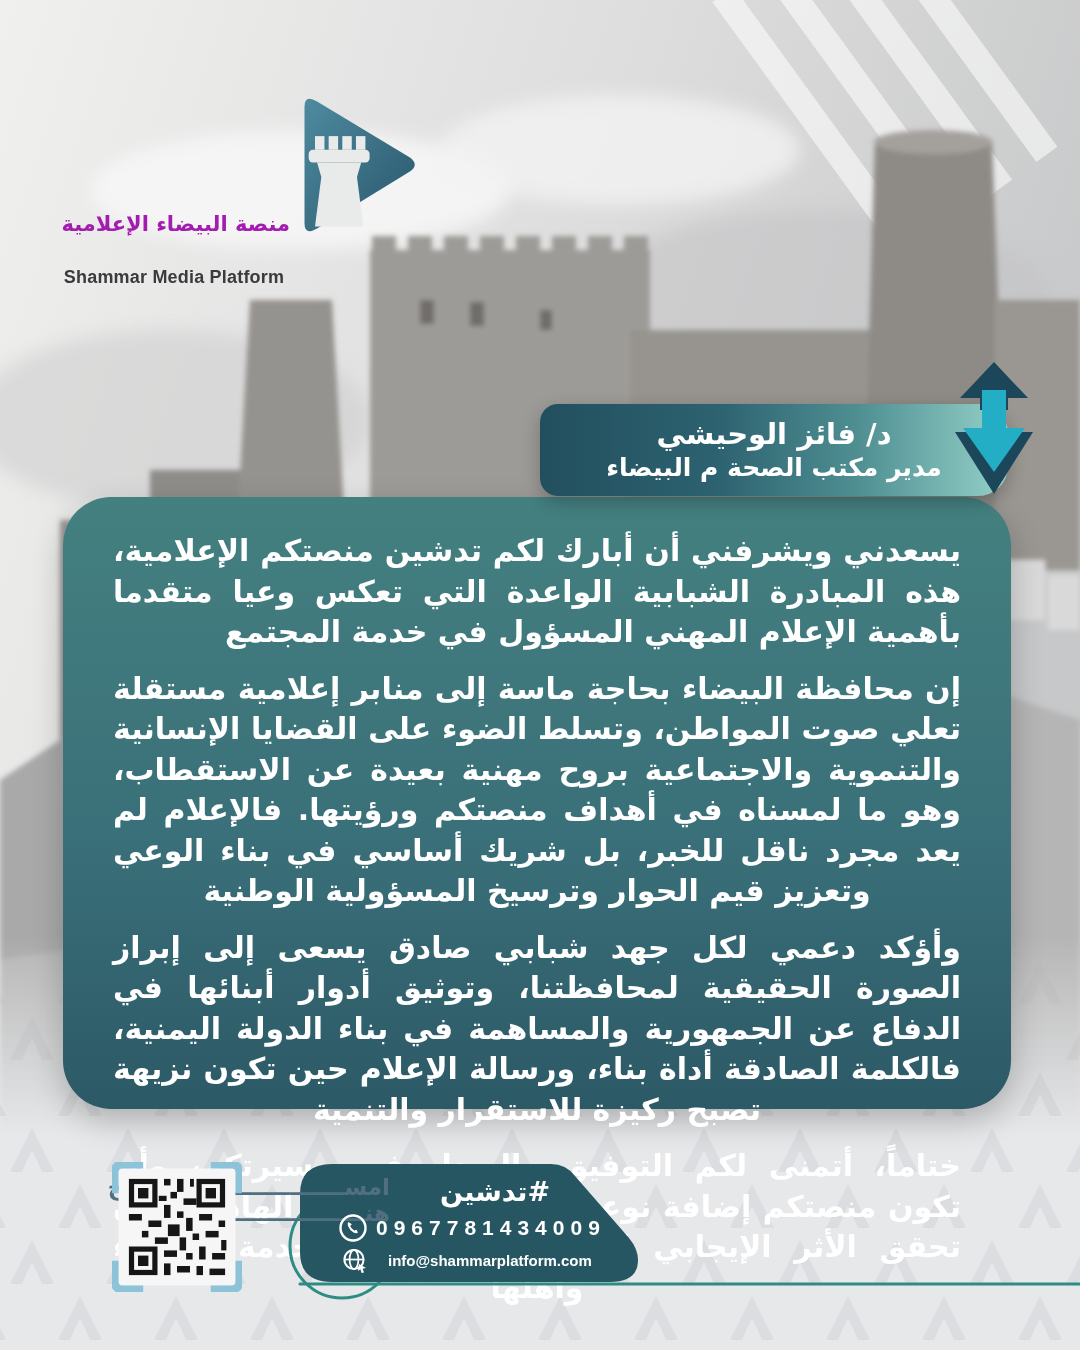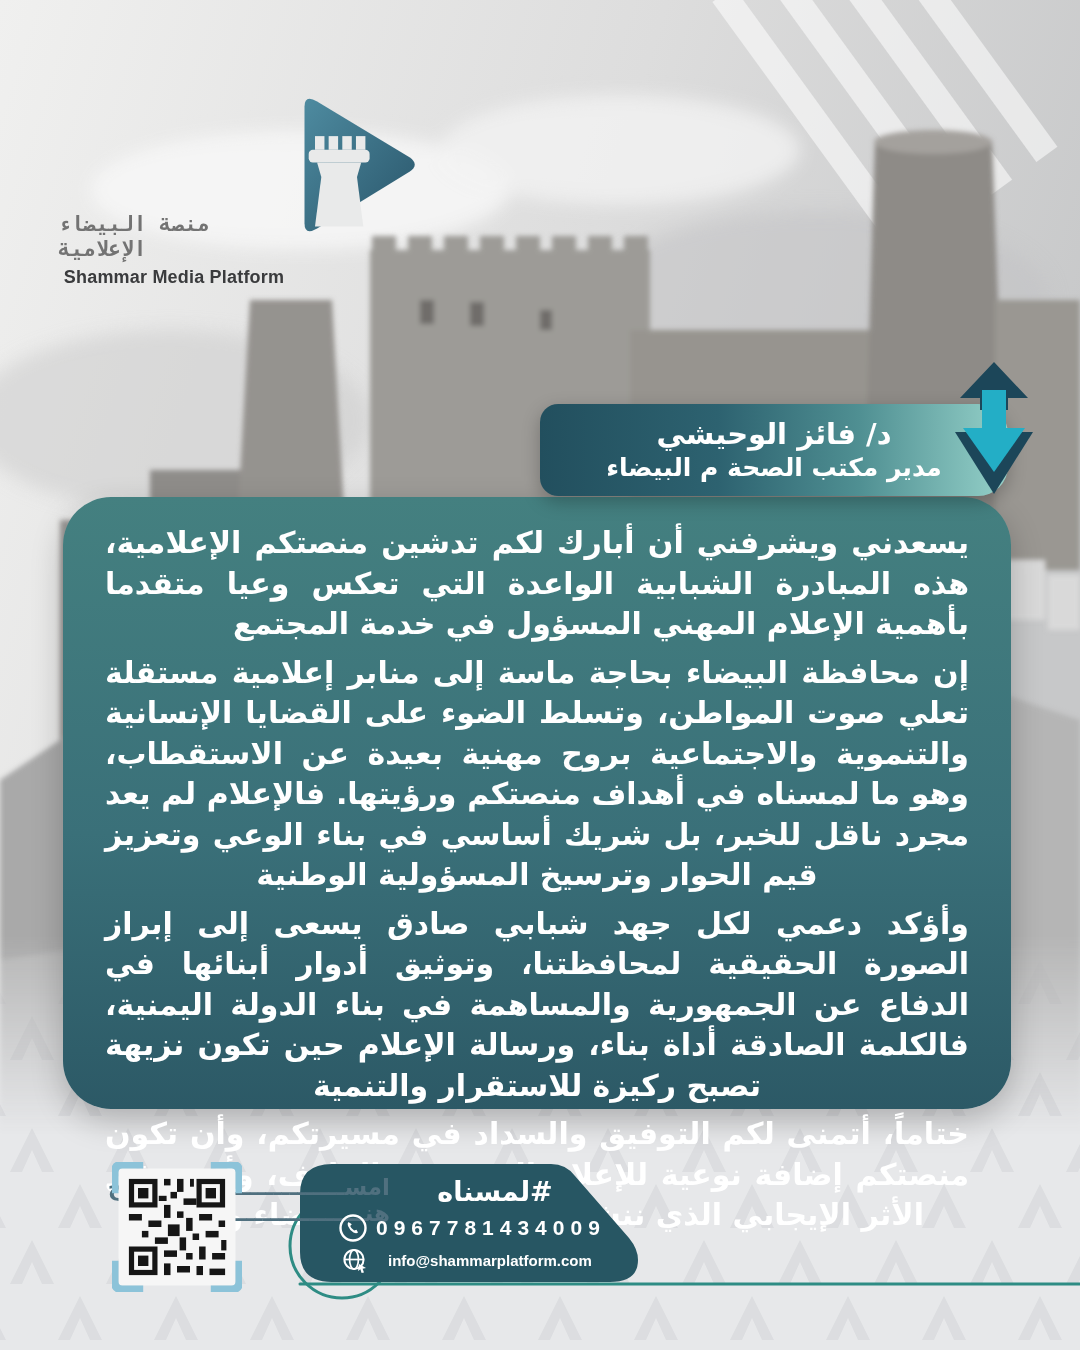--- a/index.html
+++ b/index.html
@@ -14,22 +14,22 @@
              mask-image:linear-gradient(to bottom,#000 80%,transparent 97%);}
 
   
   #logo-block{left:50px;top:86px;width:380px;height:190px;z-index:6;}
   #logo-word{position:absolute;left:8px;top:-12px;width:232px;height:158px;
      font-size:116px;font-weight:bold;text-align:center;line-height:158px;
      background:linear-gradient(145deg,#4f8camp 0%,#4f88a0 0%,#2c5a6e 90%);
      background:linear-gradient(145deg,#4f88a0 0%,#2c5a6e 90%);
      -webkit-background-clip:text;background-clip:text;color:#3a6f85;
      -webkit-text-fill-color:transparent;}
-  #logo-tagline-ar{position:absolute;left:8px;top:126px;width:232px;text-align:left;
-     font-size:21px;font-weight:bold;color:#737373;font-family:Liberation Mono, monospace;}
+  #logo-tagline-ar{position:absolute;left:8px;top:126px;width:232px;text-align:right;
+     font-size:21px;font-weight:bold;color:#a21caf;}
   #logo-tagline-en{position:absolute;left:8px;top:152px;width:232px;text-align:center;
      font-size:18px;font-weight:bold;color:#3a3b3d;
      font-family:"Liberation Sans",sans-serif;letter-spacing:.2px;margin-top:29px;}
   #play-logo{position:absolute;left:244px;top:8px;}
 
   
   #speaker-banner{left:540px;top:404px;width:468px;height:92px;z-index:5;
      border-radius:18px 30px 30px 18px;
      background:linear-gradient(90deg,#224f5e 0%,#2d6270 38%,#4f8f92 68%,#95d1c9 100%);
      box-shadow:0 6px 18px rgba(0,0,0,.25);
@@ -37,21 +37,21 @@
   #speaker-name{font-size:29px;font-weight:bold;line-height:36px;}
   #speaker-title{font-size:25px;font-weight:bold;line-height:32px;}
   #down-arrows{left:950px;top:360px;z-index:6;}
 
   
   #statement-box{left:63px;top:497px;width:948px;height:612px;z-index:4;
      border-radius:48px;box-sizing:border-box;padding:18px 34px;
      background:linear-gradient(180deg,#448080 0%,#3a7079 55%,#2c5966 100%);
      box-shadow:0 12px 32px rgba(0,0,0,.22);
      direction:rtl;color:#ffffff;}
-  #statement-box p{margin:8px;font-size:30px;font-weight:bold;line-height:40.5px;
+  #statement-box p{margin:16px;font-size:30px;font-weight:bold;line-height:40.5px;
      text-align:justify;text-align-last:center;-moz-text-align-last:center;}
   #statement-box p.first{text-align-last:right;-moz-text-align-last:right;}
 
   
   #footer-art{left:0;top:0;width:1080px;height:1350px;z-index:5;pointer-events:none;}
   #scan-hint{right:690px;top:1174px;z-index:6;direction:rtl;text-align:right;
      white-space:nowrap;color:#50707f;font-size:23px;font-weight:bold;line-height:26px;}
   #qr-wrap{left:112px;top:1162px;width:130px;height:130px;z-index:7;}
   #hashtag{left:415px;top:1176px;width:160px;z-index:6;direction:rtl;text-align:center;
      color:#ffffff;font-size:27px;font-weight:bold;}
@@ -244,21 +244,21 @@
       <rect x="40" y="78" width="5" height="9"></rect>
     <rect x="50" y="80" width="10" height="5"></rect>
       <rect x="65" y="80" width="5" height="7"></rect>
     <rect x="75" y="82" width="12" height="5"></rect>
       <rect x="60" y="13" width="3" height="6"></rect>
     <rect x="36" y="26" width="6" height="4"></rect>
       <rect x="84" y="60" width="4" height="8"></rect>
   </g>
 </svg>
 
-<div id="hashtag" class="abs" lang="ar">#لمسناه</div>
+<div id="hashtag" class="abs" lang="ar">#تدشين</div>
 
 <div id="phone-row" class="abs">
   <svg width="30" height="30" viewBox="0 0 30 30" aria-hidden="true">
     <circle cx="15" cy="15" r="12.5" fill="none" stroke="#ffffff" stroke-width="2.4"></circle>
     <path d="M10.5,9 Q9,10.5 10,13 Q11.5,17 15.5,19.5 Q18.5,21 20,19.5 L18.5,16.8
              L16.2,17.6 Q13,15.5 12.2,13 L13.8,11.3 Z" fill="#ffffff"></path>
   </svg>
   <span id="phone-number">0967781434009</span>
 </div>
 

